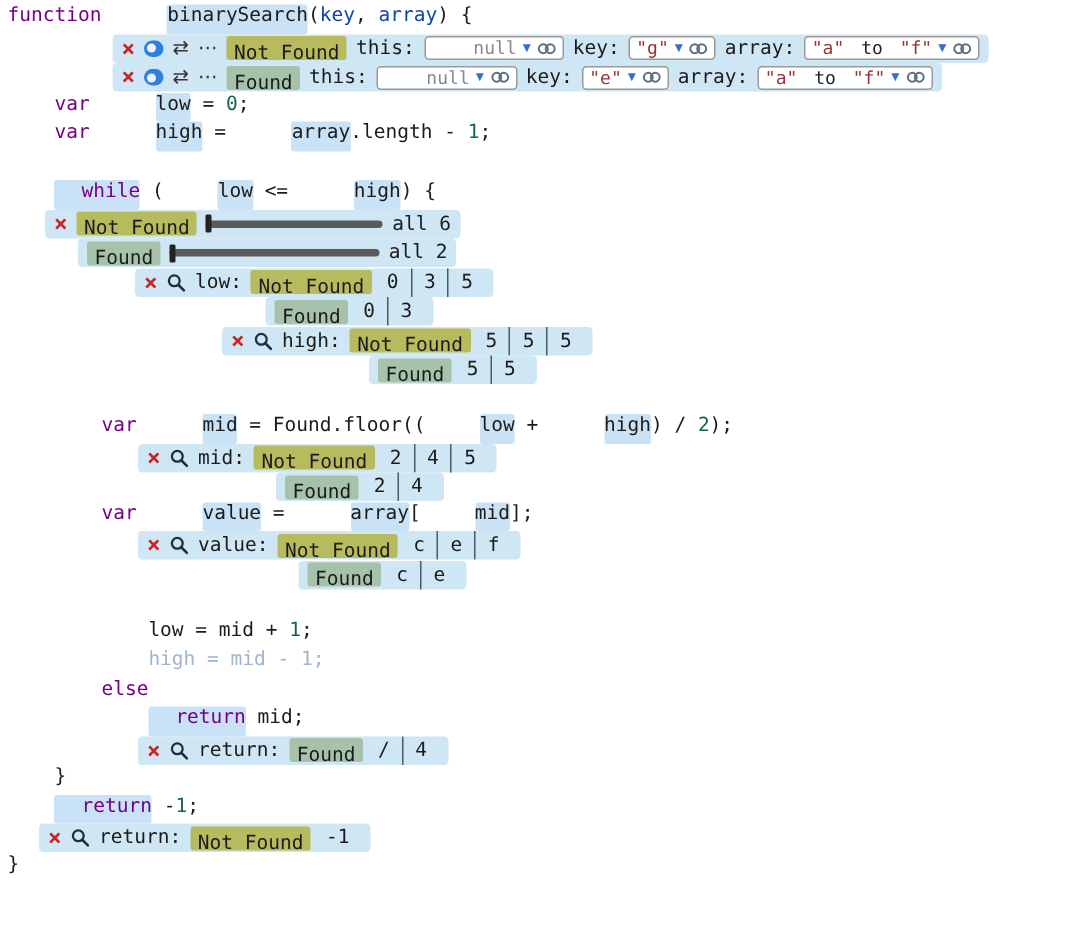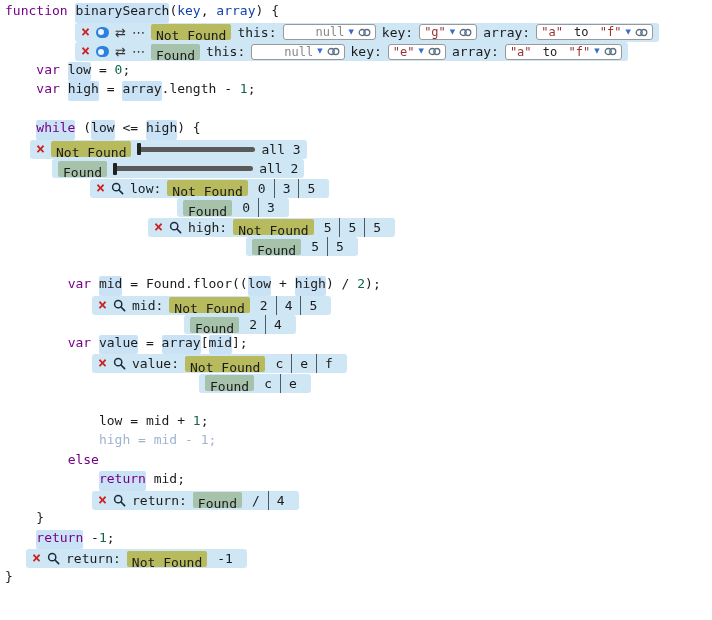--- a/index.html
+++ b/index.html
@@ -16,22 +16,22 @@
     overflow:hidden;
   }
 
   .line { height:19.5px; display:flex; }
 
   .tok { white-space:pre; }
   .tok-kw    { color:var(--kw,#770088); }
   .tok-num   { color:var(--num,#116644); }
   .tok-param { color:var(--param,#1144aa); }
   .tok-plain { color:var(--plain,#1b1b1b); }
-  .tok-hl  { background:var(--hlbg,#c9e2f5); color:var(--plain,#1b1b1b); border-radius:2px; }
-  .tok-khl { background:var(--hlbg,#c9e2f5); color:var(--kw,#770088); border-radius:2px; }
+  .tok-hl  { background:var(--hlbg,#c9e2f5); color:var(--plain,#1b1b1b); border-radius:2px;margin-left:36px; }
+  .tok-khl { background:var(--hlbg,#c9e2f5); color:var(--kw,#770088); border-radius:2px;padding-left:18px; }
   .line.faded .tok { color:var(--faded,#9fb4cf) !important; }
 
   .wrow {
     display:inline-flex; align-items:center;
     background:var(--wbg,#cfe6f4);
     border-radius:3px; height:19px;
     padding:0 6px; gap:6px; white-space:pre;
   }
 
   .xbtn { color:var(--red,#cc2222); font-weight:bold; font-size:15px; line-height:1; cursor:pointer; }
@@ -124,21 +124,21 @@
     <div class="line">
       <span class="tok tok-plain">    </span>
       <span class="tok tok-khl">while</span>
       <span class="tok tok-plain"> (</span>
       <span class="tok tok-hl">low</span>
       <span class="tok tok-plain"> &lt;= </span>
       <span class="tok tok-hl">high</span>
       <span class="tok tok-plain">) {</span>
     </div>
     <div class="line">
-      <span class="wrow w-slider" style="margin-left: 25px;"><span class="xbtn">×</span><span class="badge nf">Not Found</span><span class="track" style="width: 118px;"><span class="handle"></span></span><span class="slabel">all 3</span></span>
+      <span class="wrow w-slider" style="margin-left: 25px;"><span class="xbtn">×</span><span class="badge nf">Not Found</span><span class="track" style="width: 118px;"><span class="handle"></span></span><span class="slabel">all 6</span></span>
     </div>
     <div class="line">
       <span class="wrow w-slider" style="margin-left: 47px;"><span class="badge fd">Found</span><span class="track" style="width: 140px;"><span class="handle"></span></span><span class="slabel">all 2</span></span>
     </div>
     <div class="line">
       <span class="wrow w-probe" style="margin-left: 85px;"><span class="xbtn">×</span><span class="mag"><svg width="13" height="13" viewBox="0 0 13 13">
             <circle cx="5.2" cy="5.2" r="3.6" fill="none" stroke="#1c2e3f" stroke-width="1.5"></circle>
             <line x1="8" y1="8" x2="11.6" y2="11.6" stroke="#1c2e3f" stroke-width="1.7" stroke-linecap="round"></line>
           </svg></span><span class="plabel">low:</span><span class="badge nf">Not Found</span><span class="cells"><span class="cell">0</span><span class="cell">3</span><span class="cell">5</span></span></span>
     </div>

